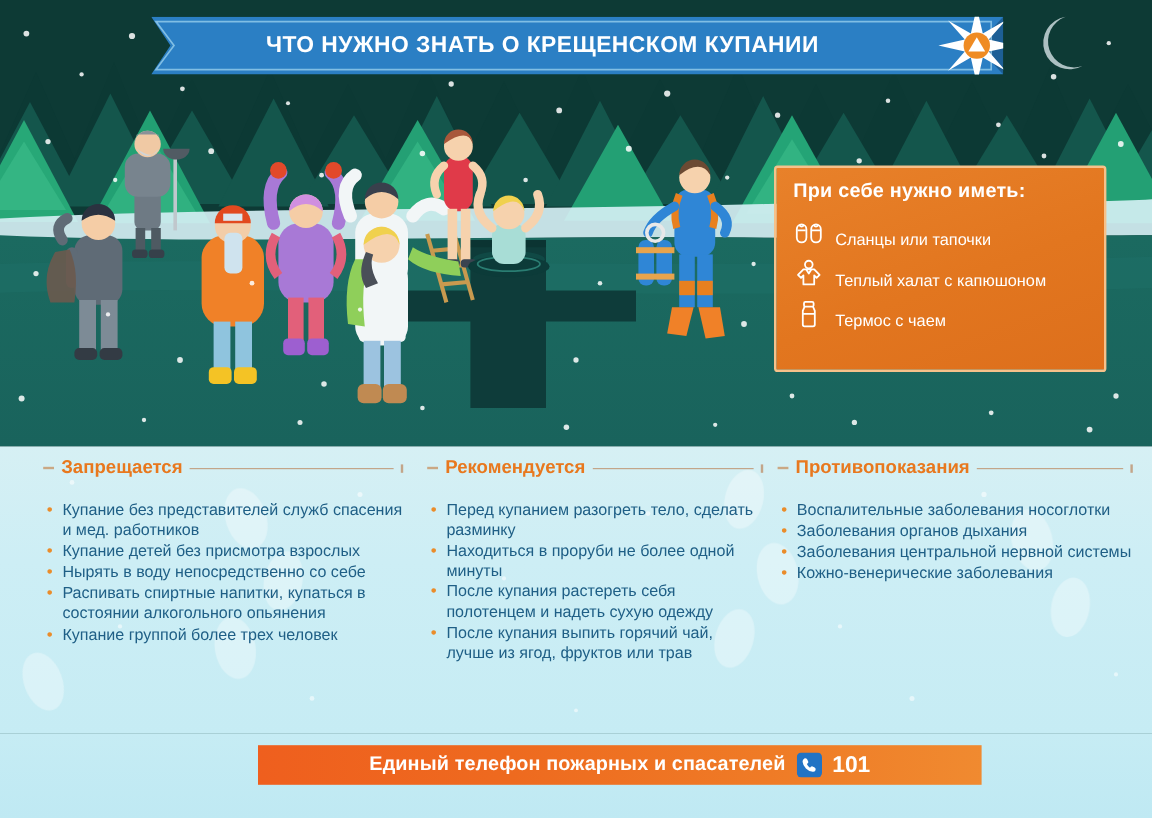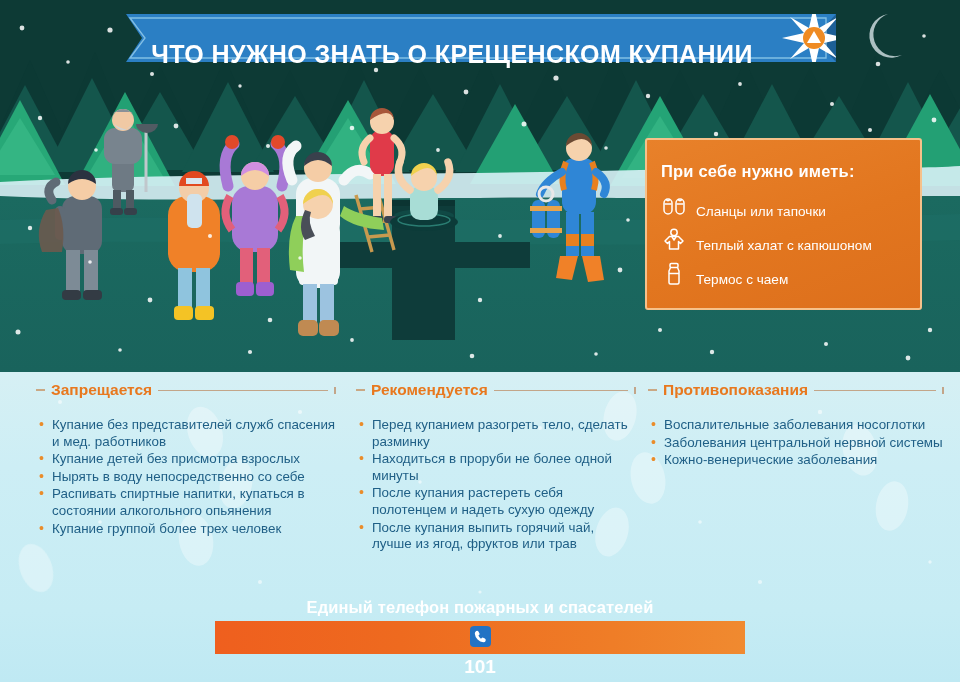--- a/index.html
+++ b/index.html
@@ -12,31 +12,31 @@
   #poster { position:relative; width:960px; height:682px; overflow:hidden; }
 
   
   .scene { position:absolute; left:0; top:0; width:960px; height:372px; overflow:hidden;
            background:linear-gradient(#0d3a35 0%, #11423b 45%, #15544a 100%); }
   .sky-svg, .scene-svg { position:absolute; left:0; top:0; }
 
   
   .ribbon { position:absolute; left:126px; top:14px; width:710px; height:48px; }
   .ribbon-text {
-    position:absolute; left:0; top:16px; width:710px; height:48px;
+    position:absolute; left:0; top:0; width:710px; height:48px;
     display:flex; align-items:center; justify-content:center;
-    color:#ffffff; font-size:25px; font-weight:bold; letter-spacing:.4px;
+    color:#ffffff; font-size:19px; font-weight:bold; letter-spacing:.4px;
     text-transform:uppercase; padding-right:58px; white-space:nowrap;
   }
 
   
   .infobox {
     position:absolute; left:645px; top:138px; width:277px; height:172px;
     background:linear-gradient(160deg,#e8812a 0%, #e2761f 55%, #dd6f1c 100%);
-    border:2px solid #f6c18a; border-radius:3px; padding:22px 12px 8px 14px;
+    border:2px solid #f6c18a; border-radius:3px; padding:10px 12px 8px 14px;
   }
   .infobox-title { color:#fff; font-size:16.5px; font-weight:bold; margin-bottom:9px; letter-spacing:.2px; }
   .infobox-row { display:flex; align-items:flex-end; gap:9px; margin-bottom:5px; height:29px; }
   .infobox-row .ic { width:26px; height:26px; flex:0 0 26px; display:block; }
   .infobox-row .lbl { color:#fff; font-size:13.6px; white-space:nowrap; }
 
   
   .panel { position:absolute; left:0; top:372px; width:960px; height:239px;
            background:linear-gradient(#d6f0f4 0%, #cdeef5 40%, #c6ecf4 100%); overflow:hidden; }
   .panel-wm { position:absolute; left:0; top:0; }
@@ -51,23 +51,23 @@
   .col-head .rule { height:1px; background:#c3a589; flex:1 1 auto; }
   .col-head .cap { width:2px; height:7px; background:#c3a589; flex:0 0 2px; }
   ul.items { list-style:none; }
   ul.items li { position:relative; padding-left:16px; color:#1f5f86; font-size:13.4px;
                 line-height:16.6px; margin-bottom:1px; }
   ul.items li::before { content:"•"; position:absolute; left:3px; top:-1px; color:#ea8c2a; font-size:14px; }
 
   
   .footer-strip { position:absolute; left:0; top:611px; width:960px; height:71px;
                   background:linear-gradient(#c6ecf4 0%, #bfe9f3 100%); }
-  .footer-bar { position:absolute; left:215px; top:621px; width:530px; height:33px;
+  .footer-bar { position:absolute; left:215px; top:621px; width:603px; height:33px;
                 background:linear-gradient(90deg,#ef5f1e 0%, #ee6a1f 35%, #ef7d27 75%, #f08a30 100%);
-                display:flex; align-items:center; justify-content:center; gap:9px;flex-direction:column; }
+                display:flex; align-items:center; justify-content:center; gap:9px; }
   .footer-text { color:#fff; font-size:16.5px; font-weight:bold; letter-spacing:.1px; white-space:nowrap; }
   .footer-num { color:#fff; font-size:19px; font-weight:bold; }
   .phone-ic { width:21px; height:21px; flex:0 0 21px; display:block; }
 </style>
 </head>
 <body>
 
 <div id="poster">
 
   <div class="scene">
@@ -460,20 +460,21 @@
 
       <div class="col col-3">
         <div class="col-head">
           <span class="dash"></span>
           <span class="htxt">Противопоказания</span>
           <span class="rule"></span>
           <span class="cap"></span>
         </div>
         <ul class="items">
           <li>Воспалительные заболевания носоглотки</li>
+          <li>Заболевания органов дыхания</li>
           <li>Заболевания центральной нервной системы</li>
           <li>Кожно-венерические заболевания</li>
         </ul>
       </div>
 
     </div>
   </div>
 
   <div class="footer-strip"></div>
   <div class="footer-bar">

